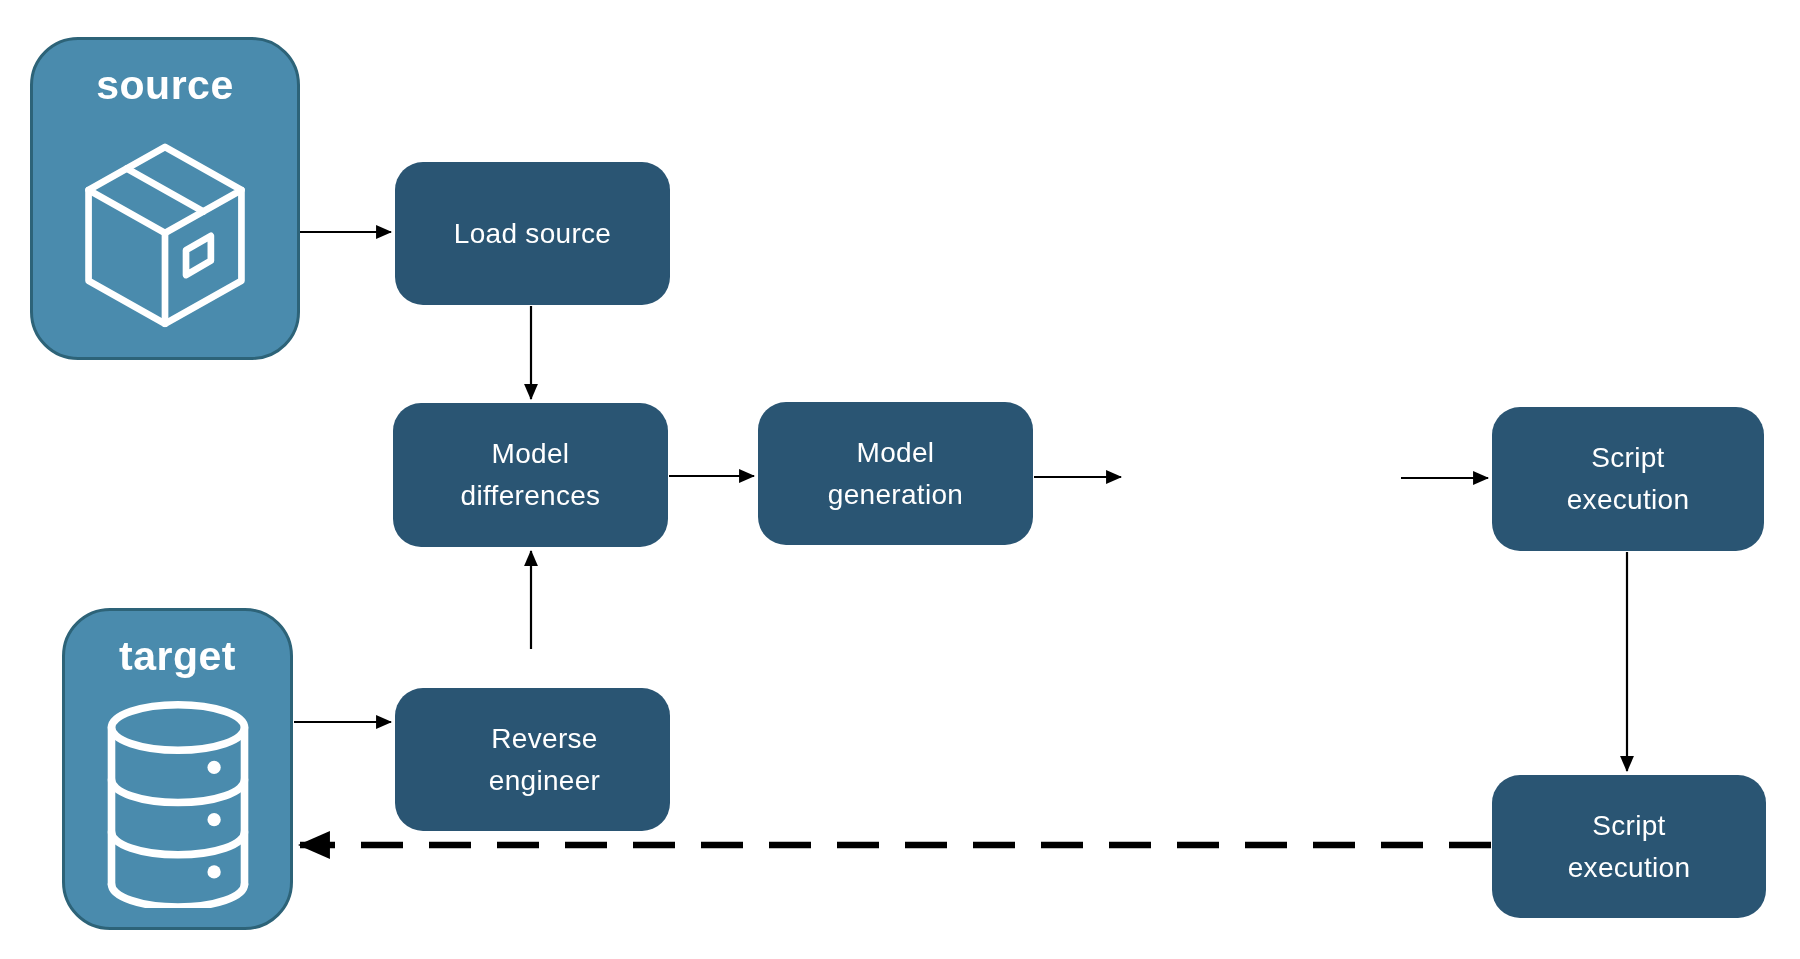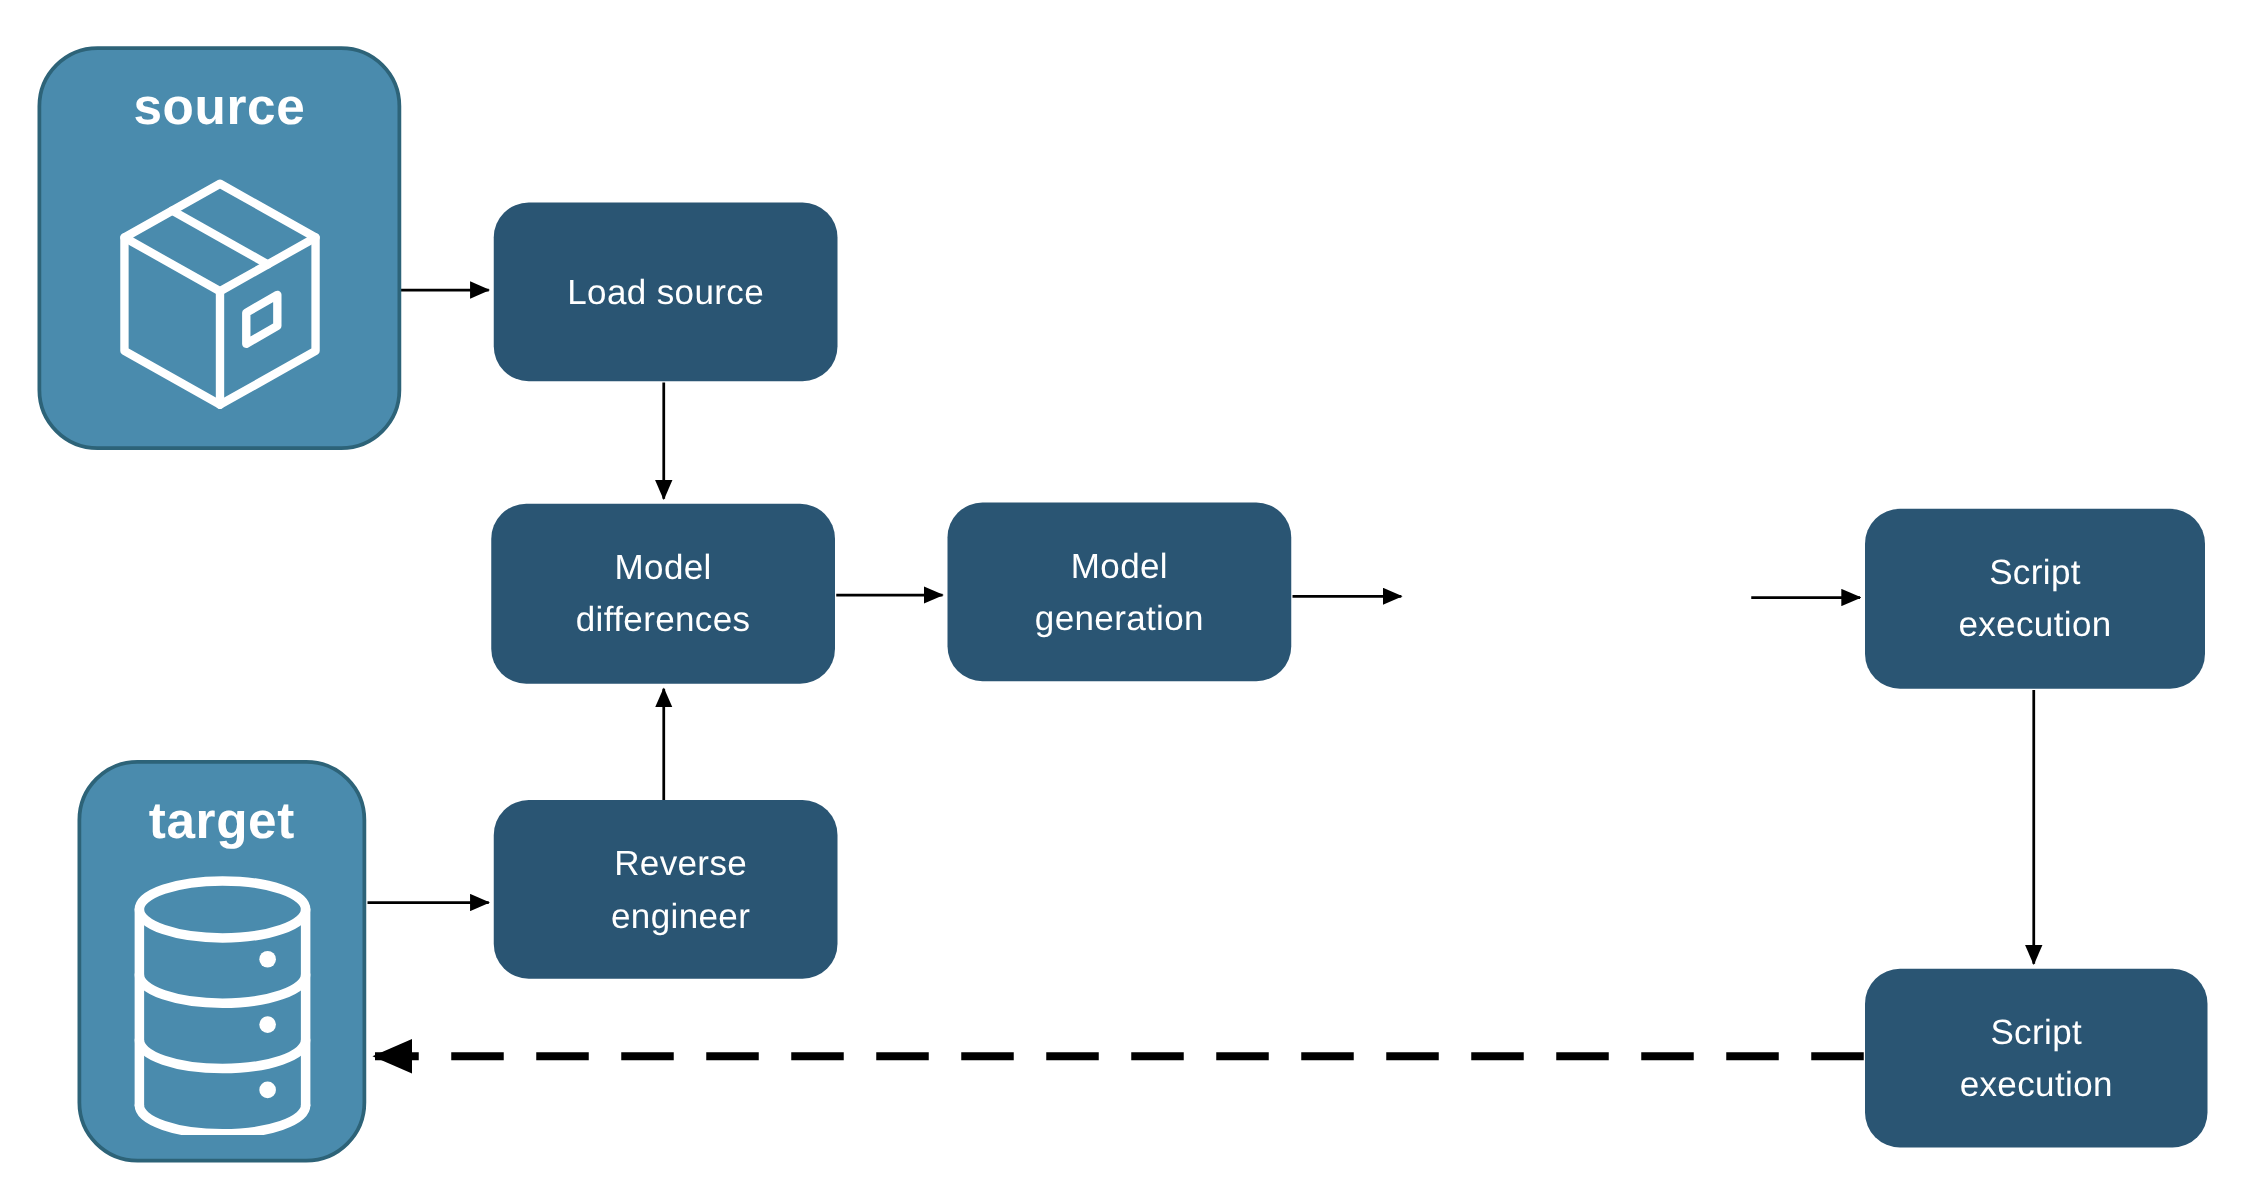--- a/index.html
+++ b/index.html
@@ -36,41 +36,41 @@
     font-size:41px;font-weight:700;
     letter-spacing:0.5px;
     margin-top:22px;
     color:var(--text);
   }
   .endpoint-iconwrap{
     flex:1;display:flex;align-items:center;justify-content:center;
     width:100%;
     color:var(--text);
   }
-  .endpoint.source{left:30px;top:37px;width:291px;height:323px;}
+  .endpoint.source{left:30px;top:37px;width:270px;height:323px;}
   .endpoint.target{left:62px;top:608px;width:231px;height:322px;text-align:center;}
   
   .node{
     position:absolute;
     background:var(--node-fill);
     border-radius:28px;
     color:var(--text);
     display:flex;flex-direction:column;align-items:center;justify-content:center;
     text-align:center;
     font-size:28px;
     line-height:42px;
     letter-spacing:0.3px;
   }
   .node span{display:block;}
   .node.load-model        {left:395px;top:162px;width:275px;height:143px;}
   .node.model-comparison  {left:393px;top:403px;width:275px;height:144px;}
   .node.model-differences {left:758px;top:402px;width:275px;height:143px;}
   .node.deployment-plan   {left:1125px;top:402px;width:275px;height:143px;}
   .node.script-generation {left:1492px;top:407px;width:272px;height:144px;}
-  .node.reverse-engineer  {left:395px;top:640px;width:275px;height:143px;padding-left:24px;}
+  .node.reverse-engineer  {left:395px;top:688px;width:275px;height:143px;padding-left:24px;}
   .node.script-execution  {left:1492px;top:775px;width:274px;height:143px;}
   .icon-svg{display:block;}
 </style>
 </head>
 <body>
 
 <div class="canvas">
 
   <svg class="edges" viewBox="0 0 1800 959" xmlns="http://www.w3.org/2000/svg">
     <defs>

